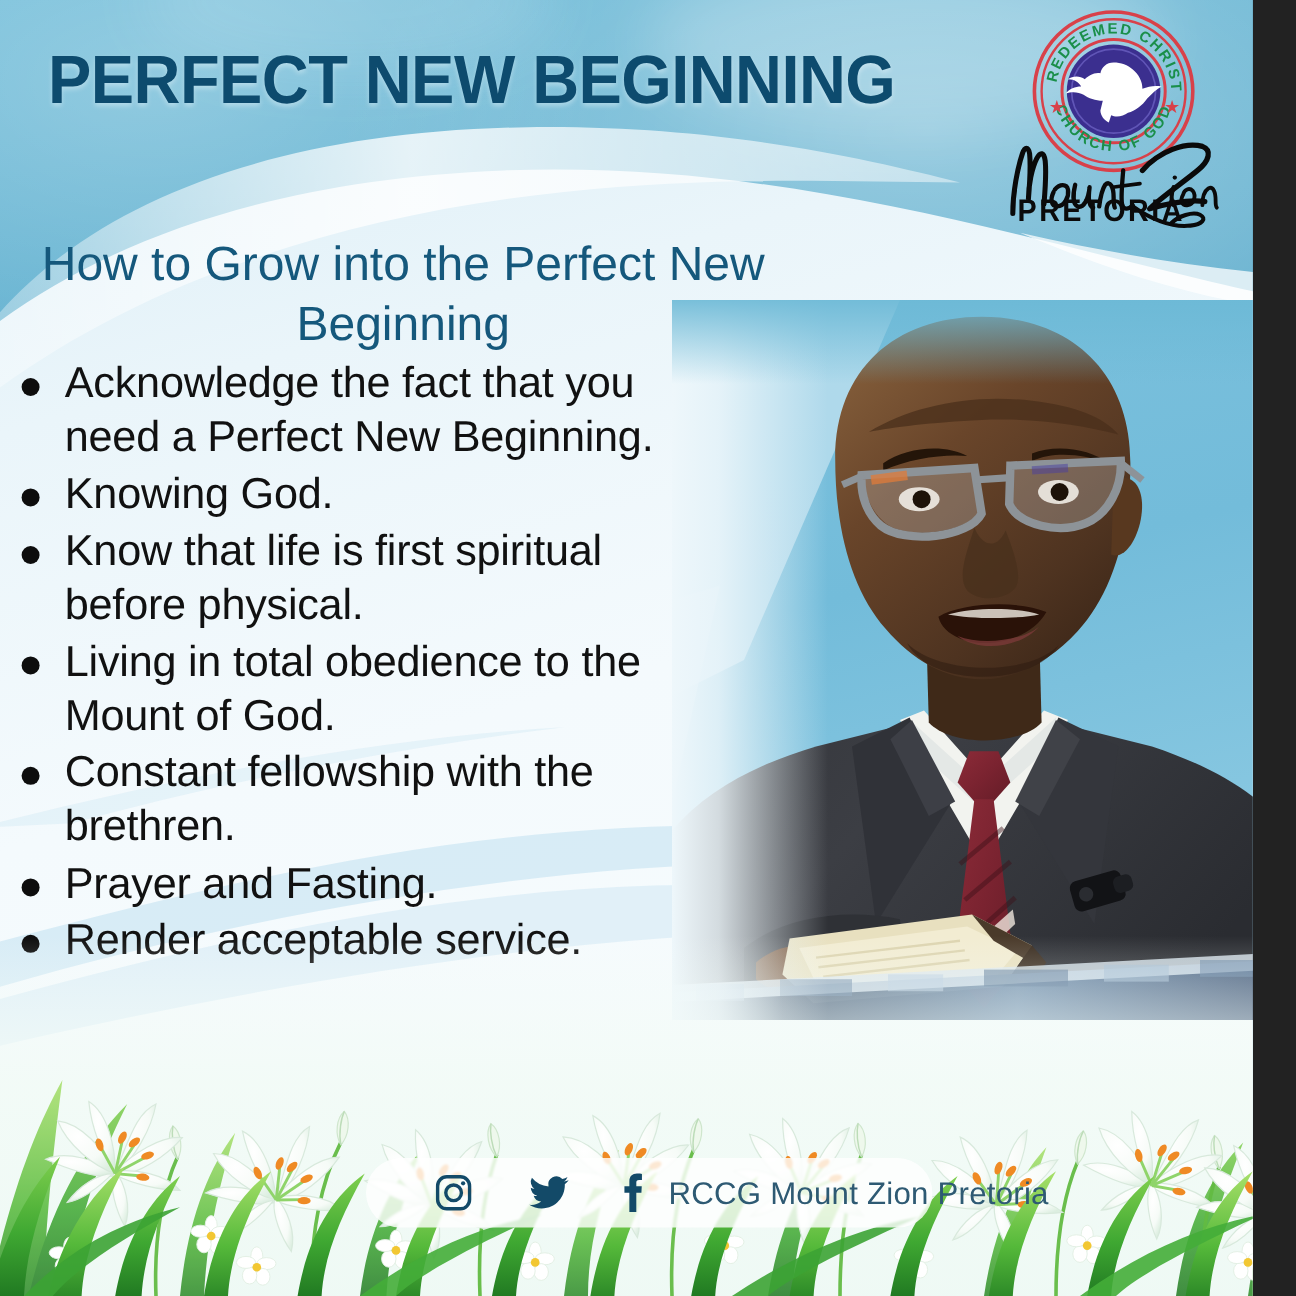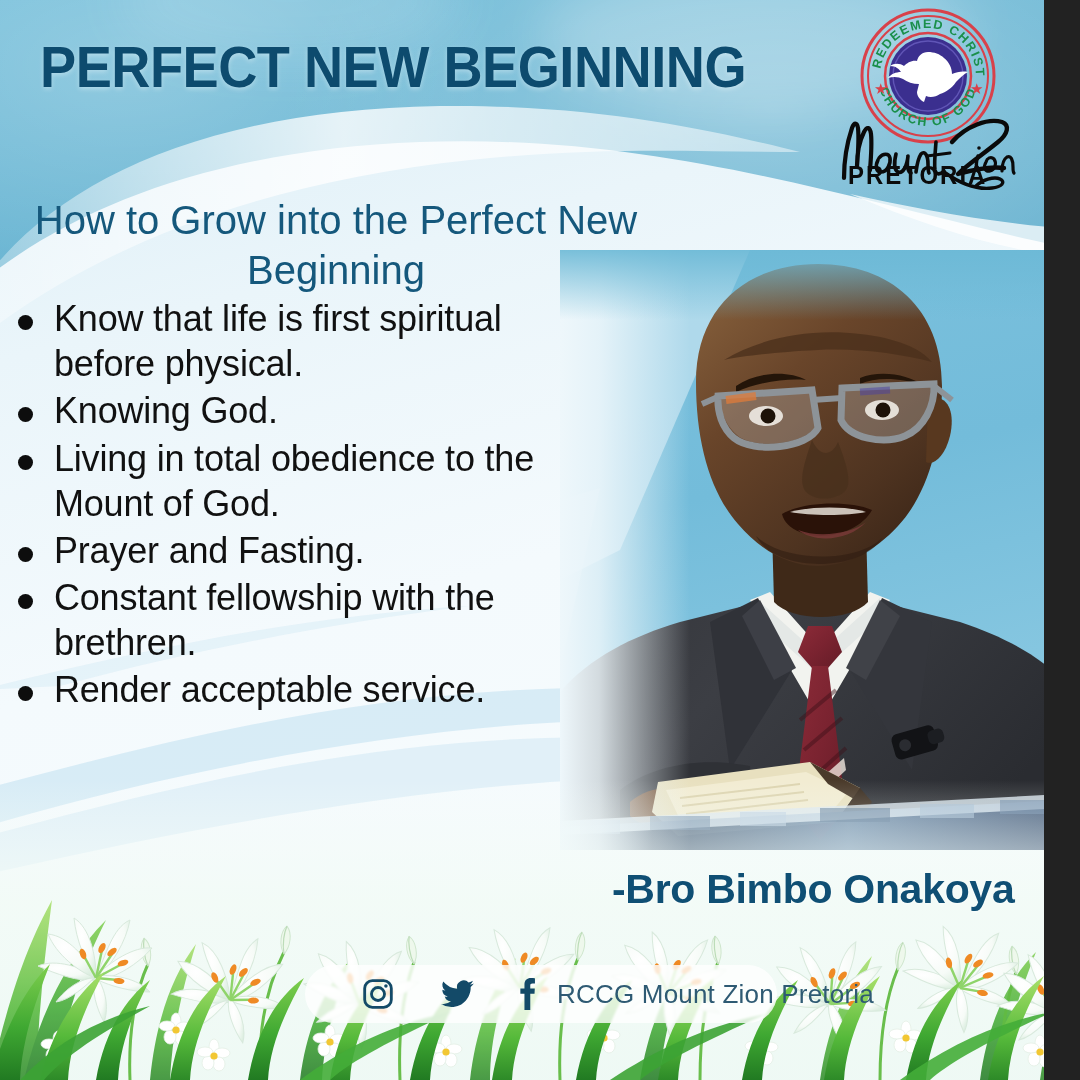--- a/index.html
+++ b/index.html
@@ -396,37 +396,41 @@
         </g>
       </g>
     </svg>
     <div class="photo-fade"></div>
     <div class="photo-fade-top"></div>
   </div>
 
   <ul class="bullets">
     <li>
       <span class="dot"></span>
-      <span>Know that life is first spiritual before physical.</span>
+      <span>Acknowledge the fact that you need a Perfect New Beginning.</span>
     </li>
     <li>
       <span class="dot"></span>
       <span>Knowing God.</span>
     </li>
     <li>
       <span class="dot"></span>
+      <span>Know that life is first spiritual before physical.</span>
+    </li>
+    <li>
+      <span class="dot"></span>
       <span>Living in total obedience to the Mount of God.</span>
     </li>
     <li>
       <span class="dot"></span>
-      <span>Prayer and Fasting.</span>
+      <span>Constant fellowship with the brethren.</span>
     </li>
     <li>
       <span class="dot"></span>
-      <span>Constant fellowship with the brethren.</span>
+      <span>Prayer and Fasting.</span>
     </li>
     <li>
       <span class="dot"></span>
       <span>Render acceptable service.</span>
     </li>
   </ul>
 
   <svg class="flowers" viewBox="0 0 1080 300" preserveAspectRatio="none">
     <defs>
       <linearGradient id="grassG" x1="0" y1="0" x2="0" y2="1">
@@ -568,21 +572,20 @@
       <path d="M988,300 C996,250 1016,216 1044,196 C1024,232 1010,266 1008,300 Z" fill="url(#grassG2)"></path>
       <path d="M1050,300 C1058,256 1074,224 1092,206 L1092,300 Z" fill="url(#grassG)"></path>
 
       <path d="M20,300 C56,262 100,238 150,226 C106,250 64,276 44,300 Z" fill="#3ca334" opacity=".9"></path>
       <path d="M300,300 C346,266 398,242 452,232 C400,256 352,280 330,300 Z" fill="#44ad38" opacity=".9"></path>
       <path d="M610,300 C658,268 712,244 766,234 C712,258 662,282 640,300 Z" fill="#3ca334" opacity=".9"></path>
       <path d="M900,300 C946,266 998,242 1052,232 C1000,256 952,280 930,300 Z" fill="#44ad38" opacity=".9"></path>
     </g>
   </svg>
 
-  <div class="speaker">-Bro Bimbo Onakoya</div>
 
   <div class="footer-pill">
 
     <span class="ico ig">
       <svg viewBox="0 0 24 24" width="34" height="34" fill="none" stroke="#134a68" stroke-width="2">
         <rect x="2.6" y="2.6" width="18.8" height="18.8" rx="5.4"></rect>
         <circle cx="12" cy="12" r="4.6"></circle>
         <circle cx="17.6" cy="6.4" r="1.25" fill="#134a68" stroke="none"></circle>
       </svg>
     </span>

